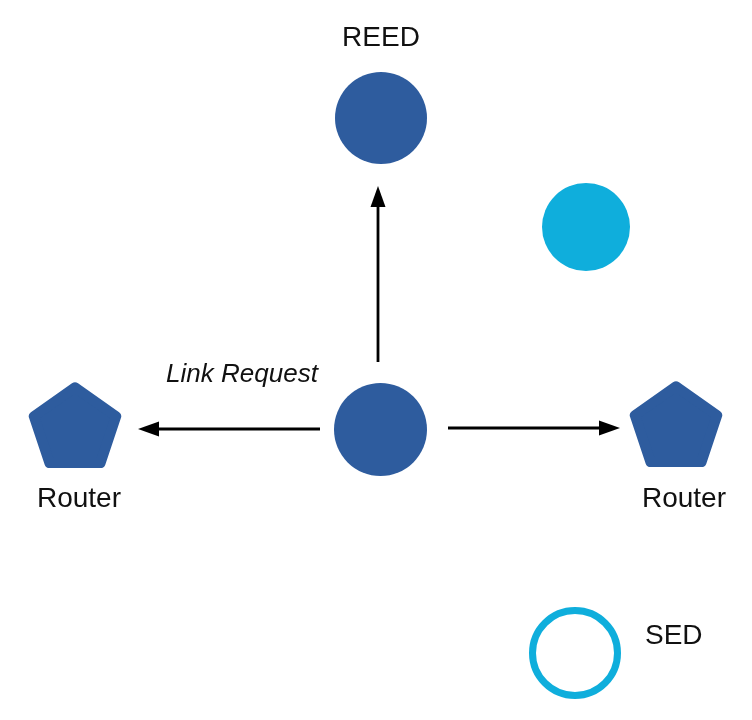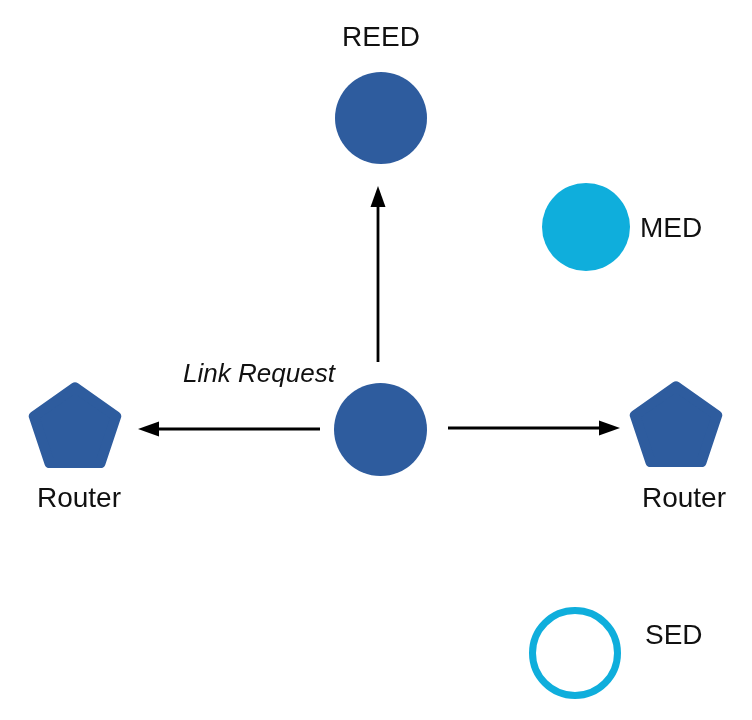--- a/index.html
+++ b/index.html
@@ -46,21 +46,20 @@
   .arrow-head{
     fill:var(--arrow_black,#000);
   }
   .annotation{
     color:var(--label_text,#111);
     font-size:26px;
     line-height:27px;
     font-style:italic;
     text-align:center;
     white-space:nowrap;
-    margin-left:17px;
   }
 </style>
 </head>
 <body>
 
 <div id="canvas">
 
   <svg class="abs" style="left:0;top:0;" width="752" height="720" viewBox="0 0 752 720">
     <g>
       <line class="arrow-line" x1="378" y1="362" x2="378" y2="204"></line>
@@ -73,21 +72,20 @@
     <g>
       <line class="arrow-line" x1="448" y1="428" x2="601" y2="428"></line>
       <polygon class="arrow-head" points="620,428 599,420.5 599,435.5"></polygon>
     </g>
   </svg>
 
   <div class="abs node-label center-x" style="left:381px;top:22px;">REED</div>
   <div class="abs circle-filled-blue" style="left:335px;top:72px;width:92px;height:92px;"></div>
 
   <div class="abs circle-filled-cyan" style="left:542px;top:183px;width:88px;height:88px;"></div>
-  <div class="abs node-label center-y" style="left:640px;top:228px;">MED</div>
 
   <div class="abs circle-filled-blue" style="left:334px;top:383px;width:93px;height:93px;"></div>
 
   <div class="abs annotation center-x" style="left:242px;top:360px;">
     <div>Link Request</div>
   </div>
 
   <svg class="abs" style="left:28px;top:381px;" width="94" height="91" viewBox="0 0 100 100" preserveAspectRatio="none">
     <polygon class="pentagon-shape" points="50,7 93.7,38.8 77,90.2 23,90.2 6.3,38.8"></polygon>
   </svg>

